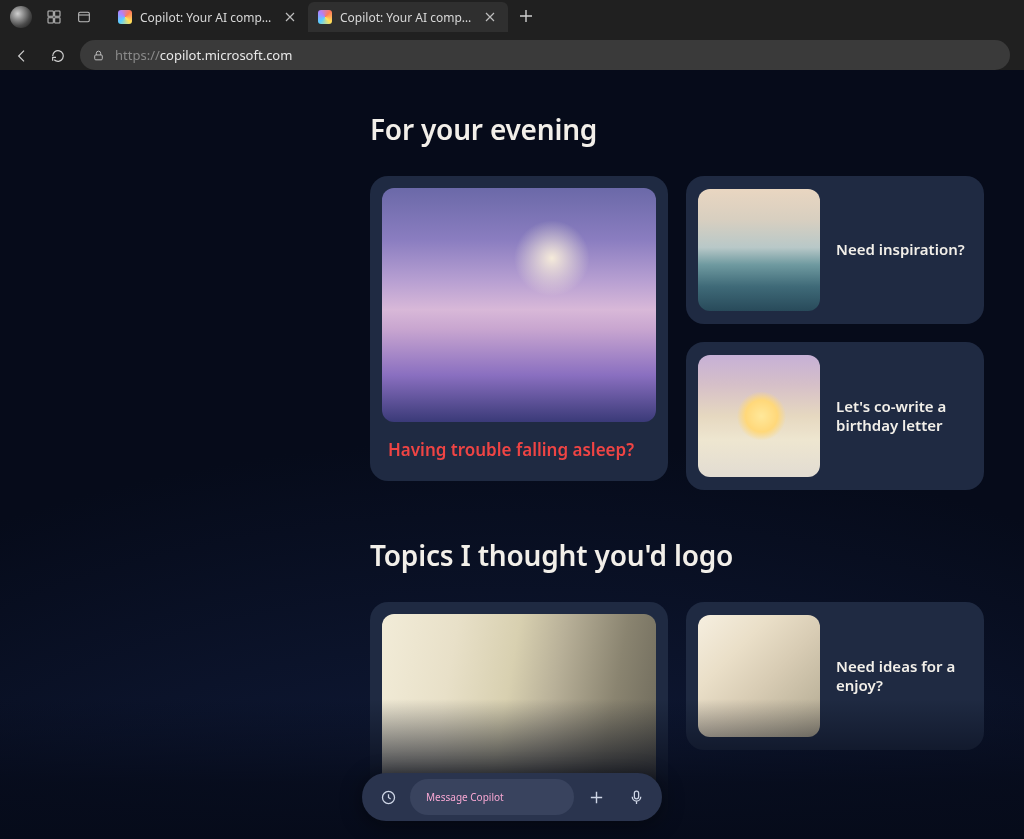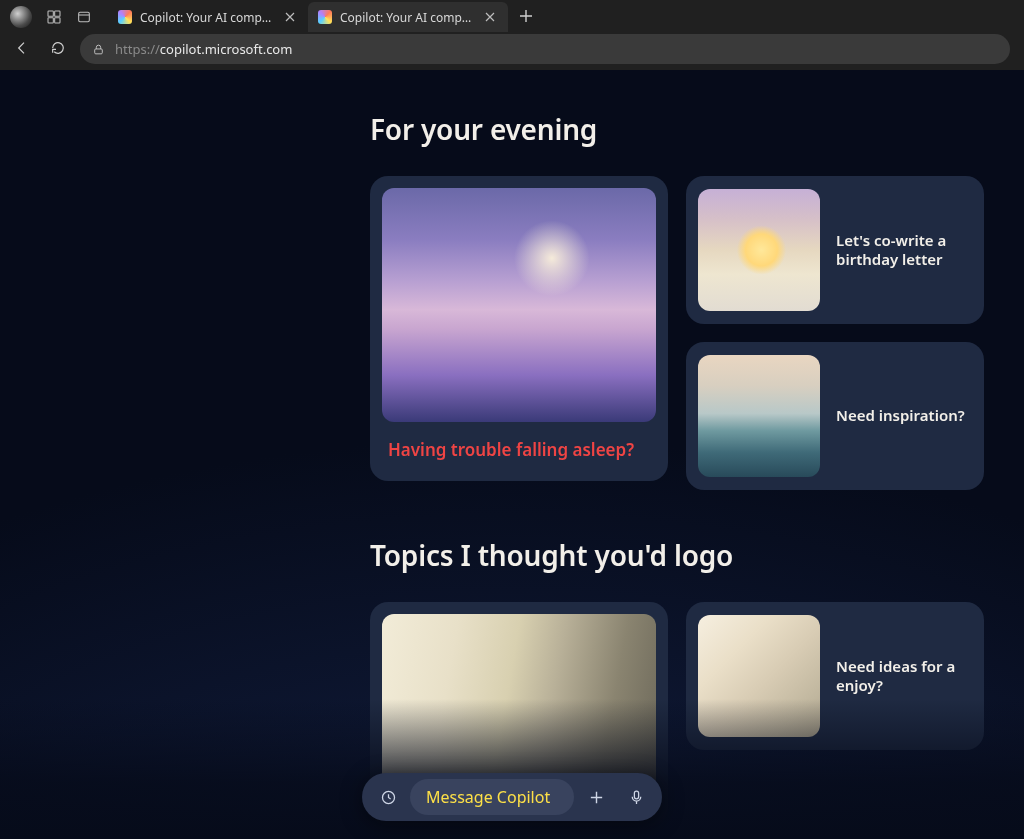--- a/index.html
+++ b/index.html
@@ -15,21 +15,21 @@
   .tabs { display: flex; align-items: flex-end; margin-left: 8px; gap: 0; flex: 1; }
   .tab { height: 30px; display: flex; align-items: center; padding: 0 10px 0 10px; font-size: 12px; color: #d8d8d8; max-width: 200px; min-width: 180px; position: relative; }
   .tab .favicon { width: 14px; height: 14px; border-radius: 3px; margin-right: 8px; background: conic-gradient(from 45deg, #ff7a59, #ffe259, #59d1ff, #b080ff, #ff7a59); }
   .tab .tab-title { flex: 1; white-space: nowrap; overflow: hidden; text-overflow: ellipsis; }
   .tab .tab-close { width: 16px; height: 16px; display: flex; align-items: center; justify-content: center; color: #bdbdbd; margin-left: 6px; }
   .tab .tab-close svg { width: 10px; height: 10px; }
   .tab.active { background: #2f2f2f; border-radius: 6px 6px 0 0; }
   .new-tab { width: 28px; height: 28px; display: flex; align-items: center; justify-content: center; color: #cfcfcf; margin-left: 4px; margin-bottom: 2px; }
   .new-tab svg { width: 14px; height: 14px; }
 
-  .addrbar { height: 36px; display: flex; align-items: flex-start; padding: 0 8px; gap: 8px; background: #202020; }
+  .addrbar { height: 36px; display: flex; align-items: flex-end; padding: 0 8px; gap: 8px; background: #202020; }
   .nav-btn { width: 28px; height: 28px; display: flex; align-items: center; justify-content: center; color: #cfcfcf; border-radius: 4px; }
   .nav-btn svg { width: 16px; height: 16px; }
   .url-pill { flex: 1; max-width: 930px; height: 30px; background: #3a3a3a; border-radius: 15px; display: flex; align-items: center; padding: 0 12px; gap: 10px; }
   .url-pill .lock { color: #c0c0c0; }
   .url-pill .lock svg { width: 13px; height: 13px; display: block; }
   .url-text { font-size: 13px; color: #aeaeae; }
   .url-text .scheme { color: #8a8a8a; }
   .url-text .host { color: #e8e8e8; }
 
   
@@ -74,21 +74,21 @@
   .fade { position: absolute; left: 0; right: 0; bottom: 0; height: 140px; pointer-events: none;
     background: linear-gradient(180deg, rgba(6,11,26,0) 0%, rgba(6,11,26,0.85) 60%, rgba(6,11,26,1) 100%); }
 
   
   .prompt-bar { position: absolute; left: 50%; transform: translateX(-50%); bottom: 18px; width: 300px; height: 48px;
     background: #2a344e; border-radius: 26px; display: flex; align-items: center; padding: 0 8px; gap: 4px;
     box-shadow: 0 4px 22px rgba(0,0,0,0.45); }
   .pbar-icon { width: 36px; height: 36px; display: flex; align-items: center; justify-content: center; color: #cfd6e6; border-radius: 50%; }
   .pbar-icon svg { width: 17px; height: 17px; }
   .pbar-input { flex: 1; background: #39435e; border-radius: 20px; height: 36px; display: flex; align-items: center; padding: 0 16px; }
-  .pbar-input .placeholder { color: #fde047; font-size: 16px; }
+  .pbar-input .placeholder { color: #f9a8d4; font-size: 10px; }
 </style>
 </head>
 <body>
 
 <div class="chrome">
   <div class="titlebar">
     <div class="avatar"></div>
     <div class="tbar-icon">
       <svg viewBox="0 0 24 24" fill="none" stroke="currentColor" stroke-width="1.6">
           <rect x="3" y="3" width="8" height="8" rx="1"></rect>
@@ -161,26 +161,26 @@
     <div class="section-heading">For your evening</div>
     <div class="row">
       <div class="col-large">
         <div class="card-large">
           <div class="card-image img-bed"></div>
           <div class="card-title">Having trouble falling asleep?</div>
         </div>
       </div>
       <div class="col-small">
         <div class="card-small">
+          <div class="card-image img-ocean"></div>
+          <div class="card-title">Need inspiration?</div>
+        </div>
+        <div class="card-small">
           <div class="card-image img-cake"></div>
           <div class="card-title">Let's co-write a birthday letter</div>
-        </div>
-        <div class="card-small">
-          <div class="card-image img-ocean"></div>
-          <div class="card-title">Need inspiration?</div>
         </div>
       </div>
     </div>
 
     <div class="section-heading">Topics I thought you'd logo</div>
     <div class="row">
       <div class="col-large">
         <div class="card-large" style="padding-bottom:12px;">
           <div class="card-image img-room" style="height:200px; margin-bottom:0;"></div>
         </div>

